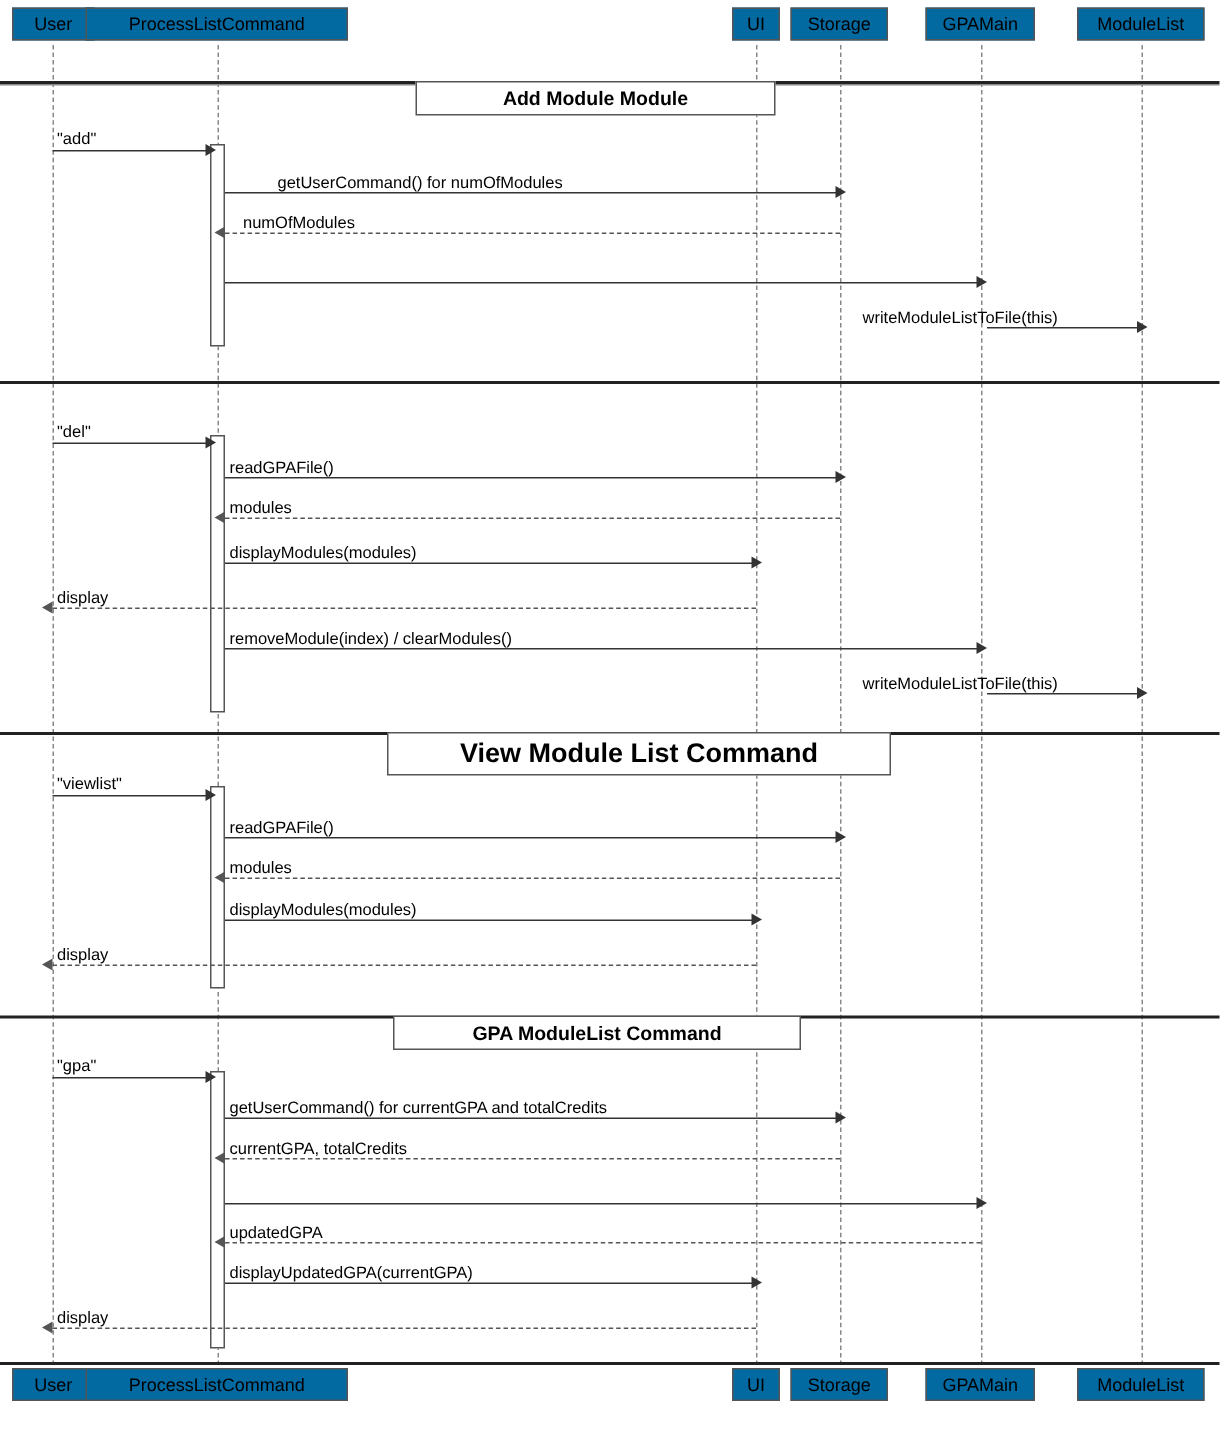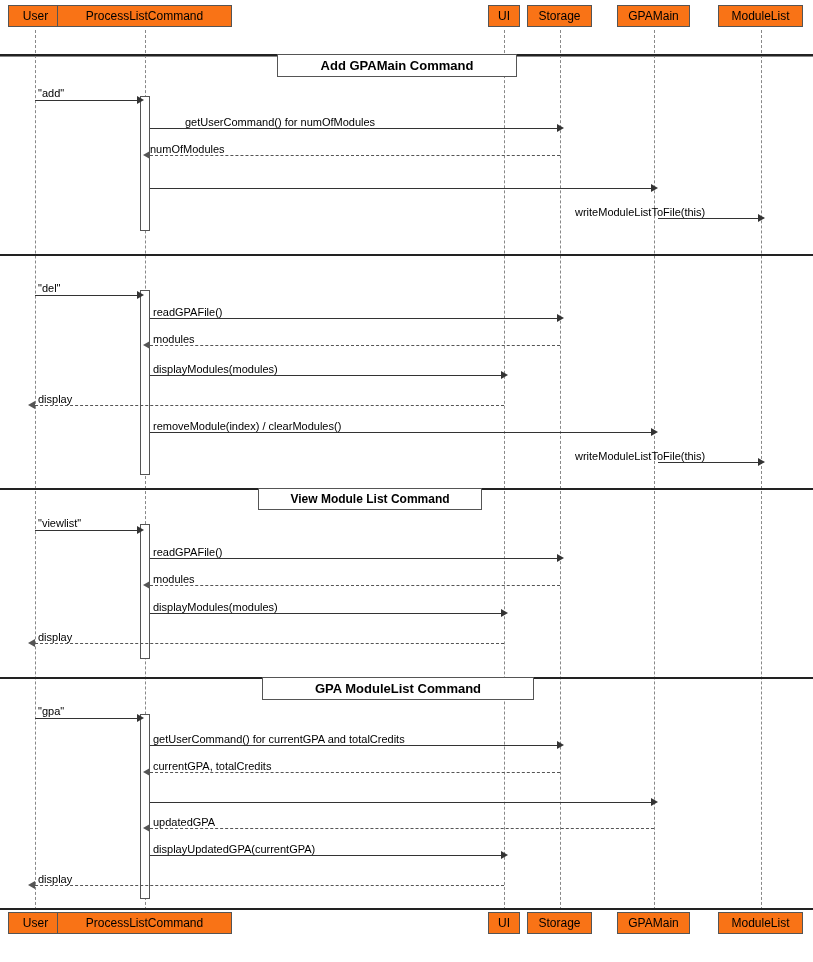--- a/index.html
+++ b/index.html
@@ -17,21 +17,21 @@
       position: relative;
       width: 813px;
       min-height: 962px;
       background: #fff;
     }
 
     
     .lifeline-box {
       position: absolute;
       border: 1px solid #555;
-      background: #f97316;
+      background: #0369a1;
       padding: 3px 8px;
       font-size: 12px;
       white-space: nowrap;
       text-align: center;
     }
 
     
     .lifeline-line {
       position: absolute;
       top: 0;
@@ -127,35 +127,35 @@
   <div class="lifeline-line" style="left:504px; top:30px; height:900px;"></div>
 
   <div class="lifeline-line" style="left:560px; top:30px; height:900px;"></div>
 
   <div class="lifeline-line" style="left:654px; top:30px; height:900px;"></div>
 
   <div class="lifeline-line" style="left:761px; top:30px; height:900px;"></div>
 
   <div class="section-line" style="top:54px; left:0; right:0;"></div>
   <div class="section-line" style="top:56px; left:0; right:0; background:#888; height:1px;"></div>
-  <div class="section-label" style="left:277px; top:54px; width:240px; font-size:13px; font-weight:bold;">Add GPAMain Command</div>
+  <div class="section-label" style="left:277px; top:54px; width:240px; font-size:13px; font-weight:bold;">Add Module Module</div>
 
   <div class="activation-box" style="left:140px; top:96px; width:10px; height:135px;"></div>
 
   <div class="arrow" style="left:35px; top:100px; width:105px;"></div>
   <div class="arrowhead-right" style="left:137px; top:96px;"></div>
   <div class="arrow-label" style="left:38px; top:87px;">"add"</div>
 
   <div class="arrow" style="left:150px; top:128px; width:410px;"></div>
   <div class="arrowhead-right" style="left:557px; top:124px;"></div>
   <div class="arrow-label" style="left:169px; top:116px;margin-left:16px;">getUserCommand() for numOfModules</div>
 
   <div class="arrow-dashed" style="left:150px; top:155px; width:410px;"></div>
   <div class="arrowhead-left" style="left:143px; top:151px;"></div>
-  <div class="arrow-label" style="left:150px; top:143px;">numOfModules</div>
+  <div class="arrow-label" style="left:162px; top:143px;">numOfModules</div>
 
   <div class="arrow" style="left:150px; top:188px; width:504px;"></div>
   <div class="arrowhead-right" style="left:651px; top:184px;"></div>
 
   <div class="arrow" style="left:658px; top:218px; width:103px;"></div>
   <div class="arrowhead-right" style="left:758px; top:214px;"></div>
   <div class="arrow-label" style="left:575px; top:206px;">writeModuleListToFile(this)</div>
 
   <div class="section-line" style="top:254px;"></div>
 
@@ -183,21 +183,21 @@
 
   <div class="arrow" style="left:150px; top:432px; width:504px;"></div>
   <div class="arrowhead-right" style="left:651px; top:428px;"></div>
   <div class="arrow-label" style="left:153px; top:420px;">removeModule(index) / clearModules()</div>
 
   <div class="arrow" style="left:658px; top:462px; width:103px;"></div>
   <div class="arrowhead-right" style="left:758px; top:458px;"></div>
   <div class="arrow-label" style="left:575px; top:450px;">writeModuleListToFile(this)</div>
 
   <div class="section-line" style="top:488px;"></div>
-  <div class="section-label" style="left:258px; top:488px; width:224px; font-size:12px; font-weight:bold;">View Module List Command</div>
+  <div class="section-label" style="left:258px; top:488px; width:336px; font-size:18px; font-weight:bold;">View Module List Command</div>
 
   <div class="activation-box" style="left:140px; top:524px; height:135px; width:10px;"></div>
 
   <div class="arrow" style="left:35px; top:530px; width:105px;"></div>
   <div class="arrowhead-right" style="left:137px; top:526px;"></div>
   <div class="arrow-label" style="left:38px; top:517px;">"viewlist"</div>
 
   <div class="arrow" style="left:150px; top:558px; width:410px;"></div>
   <div class="arrowhead-right" style="left:557px; top:554px;"></div>
   <div class="arrow-label" style="left:153px; top:546px;">readGPAFile()</div>

